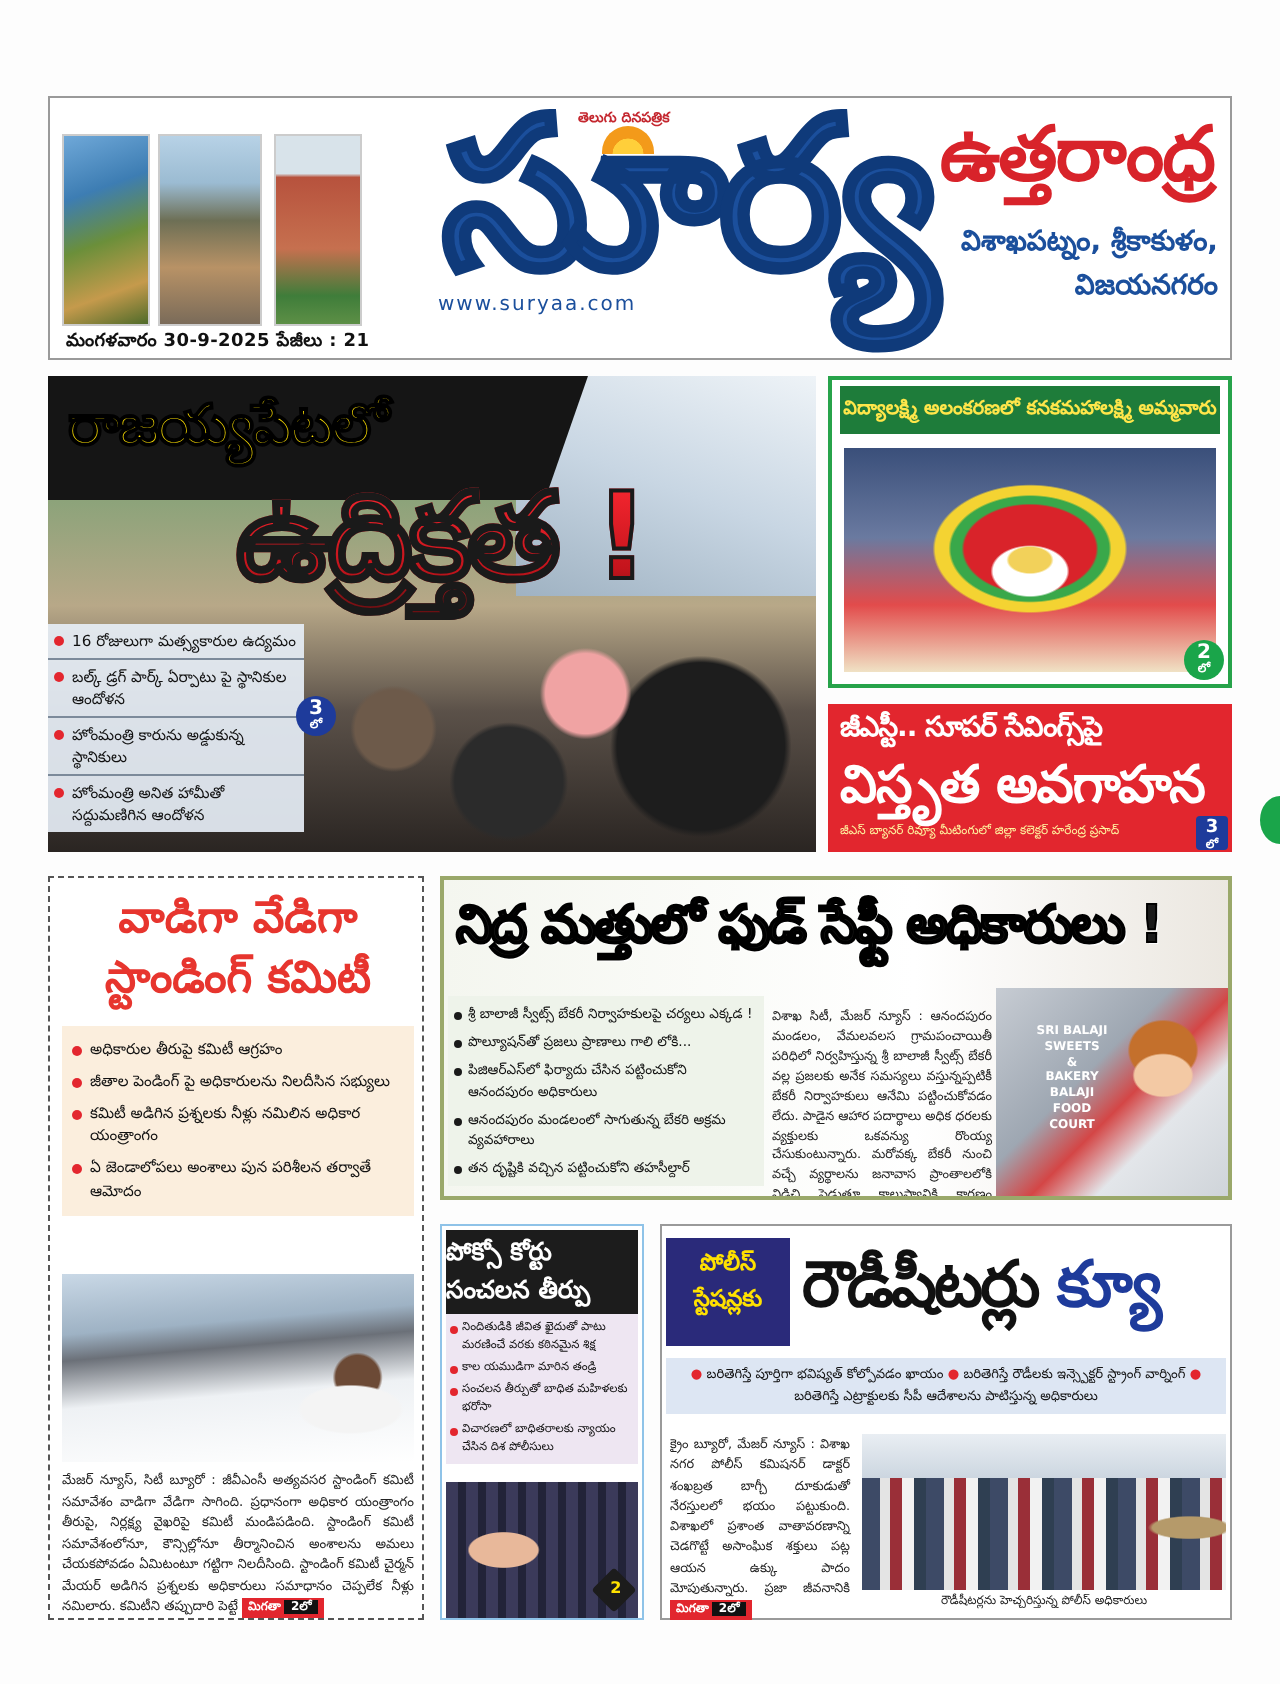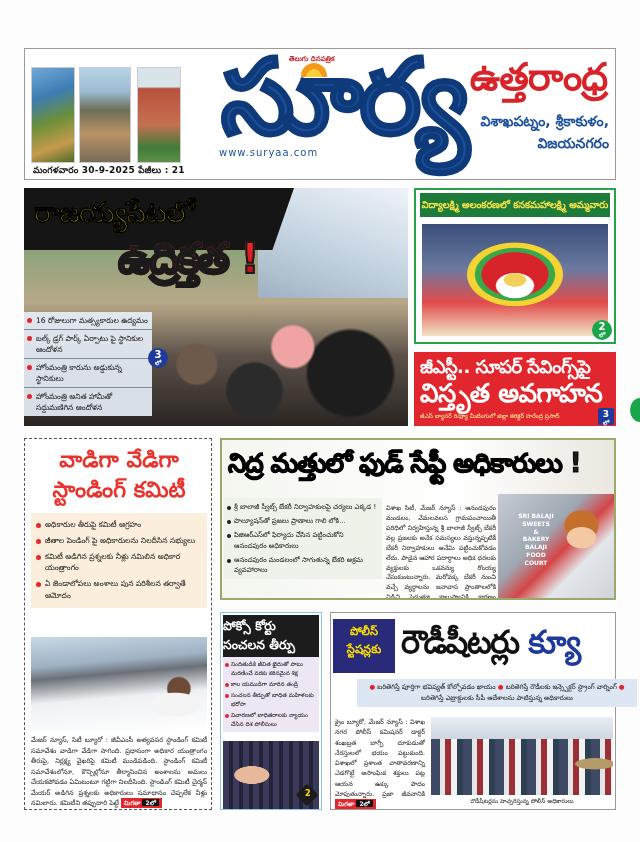--- a/index.html
+++ b/index.html
@@ -25,21 +25,21 @@
   .lead { position: absolute; left: 24px; top: 188px; width: 384px; height: 238px; overflow: hidden; background: #3a3a3a; }
   .lead-black { position: absolute; left: 0; top: 0; width: 270px; height: 62px; background: #151515; clip-path: polygon(0 0,100% 0,92% 100%,0 100%); }
   .lead-sky { position: absolute; right: 0; top: 0; width: 150px; height: 110px; background: linear-gradient(200deg,#eef3f7 0%,#c8d6e3 50%,#9fb2c2 100%); }
   .lead-crowd { position: absolute; left: 0; top: 62px; width: 384px; height: 176px; background:
       radial-gradient(circle at 70% 55%, #f0a3a3 0 7%, transparent 8%),
       radial-gradient(circle at 60% 80%, #2b2b2b 0 10%, transparent 11%),
       radial-gradient(circle at 85% 70%, #1d1d1d 0 12%, transparent 13%),
       radial-gradient(circle at 45% 65%, #6d5a4a 0 8%, transparent 9%),
       linear-gradient(180deg,#8ca37a 0%,#b8a888 30%,#5b5149 60%,#2a2522 100%); }
   .lead-kicker { position: absolute; left: 10px; top: 8px; font-size: 28px; font-weight: bold; color: #ffe100; -webkit-text-stroke: 1px #000; white-space: nowrap; letter-spacing: -1px; }
-  .lead-headline { position: absolute; left: 94px; top: 46px; font-size: 42px; font-weight: bold; color: #e1202b; -webkit-text-stroke: 2px #1a1a1a; letter-spacing: -2px; white-space: nowrap;
+  .lead-headline { position: absolute; left: 94px; top: 46px; font-size: 60px; font-weight: bold; color: #e1202b; -webkit-text-stroke: 2px #1a1a1a; letter-spacing: -2px; white-space: nowrap;
      background: linear-gradient(180deg,#ff2a33 0%,#c4141c 60%,#3a0d0d 100%); -webkit-background-clip: text; background-clip: text; -webkit-text-fill-color: transparent; }
   .lead-points { position: absolute; left: 0; top: 124px; width: 128px; background: rgba(230,238,246,0.92); }
   .lead-point { font-size: 7.6px; color: #111; padding: 3px 4px 3px 12px; position: relative; line-height: 1.45; border-bottom: 1px solid #7c8a9a; }
   .lead-point:last-child { border-bottom: none; }
   .lead-point::before { content: ""; position: absolute; left: 3px; top: 6px; width: 5px; height: 5px; border-radius: 50%; background: #e3262e; }
   .badge { position: absolute; width: 20px; height: 20px; border-radius: 50%; color: #fff; font-weight: bold; font-size: 10px; text-align: center; line-height: 11px; padding-top: 1px; }
   .badge small { display: block; font-size: 6px; line-height: 6px; }
   .badge.blue { background: #1e3b9b; }
   .badge.green { background: #1aa54a; }
 
@@ -49,21 +49,21 @@
   .temple-photo { position: absolute; left: 6px; top: 34px; width: 186px; height: 112px; background:
       radial-gradient(ellipse at 50% 50%, #f2d15a 0 8%, transparent 9%),
       radial-gradient(ellipse at 50% 55%, #ffffff 0 14%, transparent 15%),
       radial-gradient(ellipse at 50% 45%, #d9232a 0 25%, transparent 26%),
       radial-gradient(ellipse at 50% 45%, #39a84a 0 30%, transparent 31%),
       radial-gradient(ellipse at 50% 45%, #f4d332 0 36%, transparent 37%),
       linear-gradient(180deg,#3a4f7a 0%,#6a7aa0 40%,#e24b4b 70%,#f0e2c5 100%); }
 
   
   .gst { position: absolute; left: 414px; top: 352px; width: 202px; height: 74px; background: #e2262e; color: #fff; }
-  .gst-l1 { position: absolute; left: 6px; top: 4px; font-size: 18px; font-weight: bold; white-space: nowrap; letter-spacing: -0.5px; }
+  .gst-l1 { position: absolute; left: 6px; top: 4px; font-size: 14px; font-weight: bold; white-space: nowrap; letter-spacing: -0.5px; }
   .gst-l2 { position: absolute; left: 6px; top: 26px; font-size: 26px; font-weight: bold; white-space: nowrap; letter-spacing: -0.5px; }
   .gst-sub { position: absolute; left: 6px; top: 60px; font-size: 6px; color: #fff5a0; white-space: nowrap; }
 
   .side-dot { position: absolute; left: 630px; top: 398px; width: 20px; height: 24px; border-radius: 50%; background: #1aa54a; }
 
   
   .committee { position: absolute; left: 24px; top: 438px; width: 188px; height: 372px; border: 1px dashed #555; background: #fff; }
   .com-title { position: absolute; left: 0; top: 6px; width: 188px; text-align: center; font-size: 22px; font-weight: bold; color: #e7352e; line-height: 1.35; }
   .com-points { position: absolute; left: 6px; top: 74px; width: 176px; background: #fbeedd; padding: 4px 2px 4px 0; }
   .com-point { font-size: 7.6px; color: #111; padding: 2px 4px 2px 14px; position: relative; line-height: 1.55; }
@@ -97,21 +97,21 @@
   .pocso-point::before { content: ""; position: absolute; left: 2px; top: 4px; width: 4px; height: 4px; border-radius: 50%; background: #e3262e; }
   .pocso-photo { position: absolute; left: 2px; top: 128px; width: 96px; height: 68px; background:
       radial-gradient(ellipse at 30% 50%, #e8b89a 0 18%, transparent 19%),
       repeating-linear-gradient(90deg, #3b3a5a 0 6px, #222338 6px 10px); }
 
   
   .rowdy { position: absolute; left: 330px; top: 612px; width: 286px; height: 198px; border: 1px solid #9a9a9a; background: #fff; }
   .rowdy-tag { position: absolute; left: 2px; top: 6px; width: 62px; height: 54px; background: #2a2a7a; color: #ffe100; font-size: 11.5px; font-weight: bold; text-align: center; line-height: 1.55; padding-top: 4px; }
   .rowdy-title { position: absolute; left: 70px; top: 10px; font-size: 32px; font-weight: bold; color: #111; white-space: nowrap; letter-spacing: -1.5px; }
   .rowdy-title .accent { color: #1e3b9b; }
-  .rowdy-points { position: absolute; left: 2px; top: 66px; width: 280px; background: #dde6f3; padding: 3px 6px; font-size: 6.6px; color: #111; line-height: 1.7; text-align: center; margin-left: 24px; }
+  .rowdy-points { position: absolute; left: 2px; top: 66px; width: 280px; background: #dde6f3; padding: 3px 6px; font-size: 6.6px; color: #111; line-height: 1.7; text-align: center; }
   .rowdy-points span.dot { color: #e3262e; font-weight: bold; }
   .rowdy-body { position: absolute; left: 4px; top: 104px; width: 90px; font-size: 6.4px; line-height: 1.6; color: #222; text-align: justify; }
   .rowdy-photo { position: absolute; left: 100px; top: 104px; width: 182px; height: 78px; background:
       radial-gradient(ellipse at 90% 60%, #b59a6a 0 8%, transparent 9%),
       repeating-linear-gradient(90deg, #3d4a66 0 9px, #e4e4e4 9px 14px, #9a2f38 14px 20px, #f2f2f2 20px 26px, #2f3f52 26px 32px),
       #ddd; }
   .rowdy-photo::before { content: ""; position: absolute; left: 0; top: 0; right: 0; height: 22px; background: linear-gradient(180deg,#e9eef3,#ccd6e0); }
   .rowdy-caption { position: absolute; left: 100px; top: 184px; width: 182px; font-size: 6px; text-align: center; color: #222; }
 </style>
 </head>
@@ -188,20 +188,21 @@
   </div>
 </div>
 
 <div class="food">
   <div class="food-title">నిద్ర మత్తులో ఫుడ్ సేఫ్టీ అధికారులు !</div>
   <div class="food-points">
     <div class="food-point">శ్రీ బాలాజీ స్వీట్స్ బేకరీ నిర్వాహకులపై చర్యలు ఎక్కడ !</div>
     <div class="food-point">పొల్యూషన్‌తో ప్రజలు ప్రాణాలు గాలి లోకి...</div>
     <div class="food-point">పిజిఆర్ఎస్‌లో ఫిర్యాదు చేసిన పట్టించుకోని ఆనందపురం అధికారులు</div>
     <div class="food-point">ఆనందపురం మండలంలో సాగుతున్న బేకరి అక్రమ వ్యవహారాలు</div>
+    <div class="food-point">తన దృష్టికి వచ్చిన పట్టించుకోని తహసీల్దార్</div>
   </div>
   <div class="food-body">
     <span>విశాఖ సిటీ, మేజర్ న్యూస్ : ఆనందపురం మండలం, వేమలవలస గ్రామపంచాయితీ పరిధిలో నిర్వహిస్తున్న శ్రీ బాలాజీ స్వీట్స్ బేకరీ వల్ల ప్రజలకు అనేక సమస్యలు వస్తున్నప్పటికీ బేకరీ నిర్వాహకులు ఆనేమి పట్టించుకోవడం లేదు. పాడైన ఆహార పదార్థాలు అధిక ధరలకు వ్యక్తులకు ఒకవన్యు రొంయ్య చేసుకుంటున్నారు. మరోవక్క బేకరీ నుంచి వచ్చే వ్యర్థాలను జనావాస ప్రాంతాలలోకి విడిచి పెడుతూ కాలుష్యానికి కారణం అవుతున్నారు. స్థానిక రాజకీయ నేతలు అండదండలతో బేకరీ</span>
     
   </div>
   <div class="food-photo"></div>
   <div class="shop-sign">
     <div>SRI BALAJI</div>
     <div>SWEETS</div>
     <div>&amp;</div>

